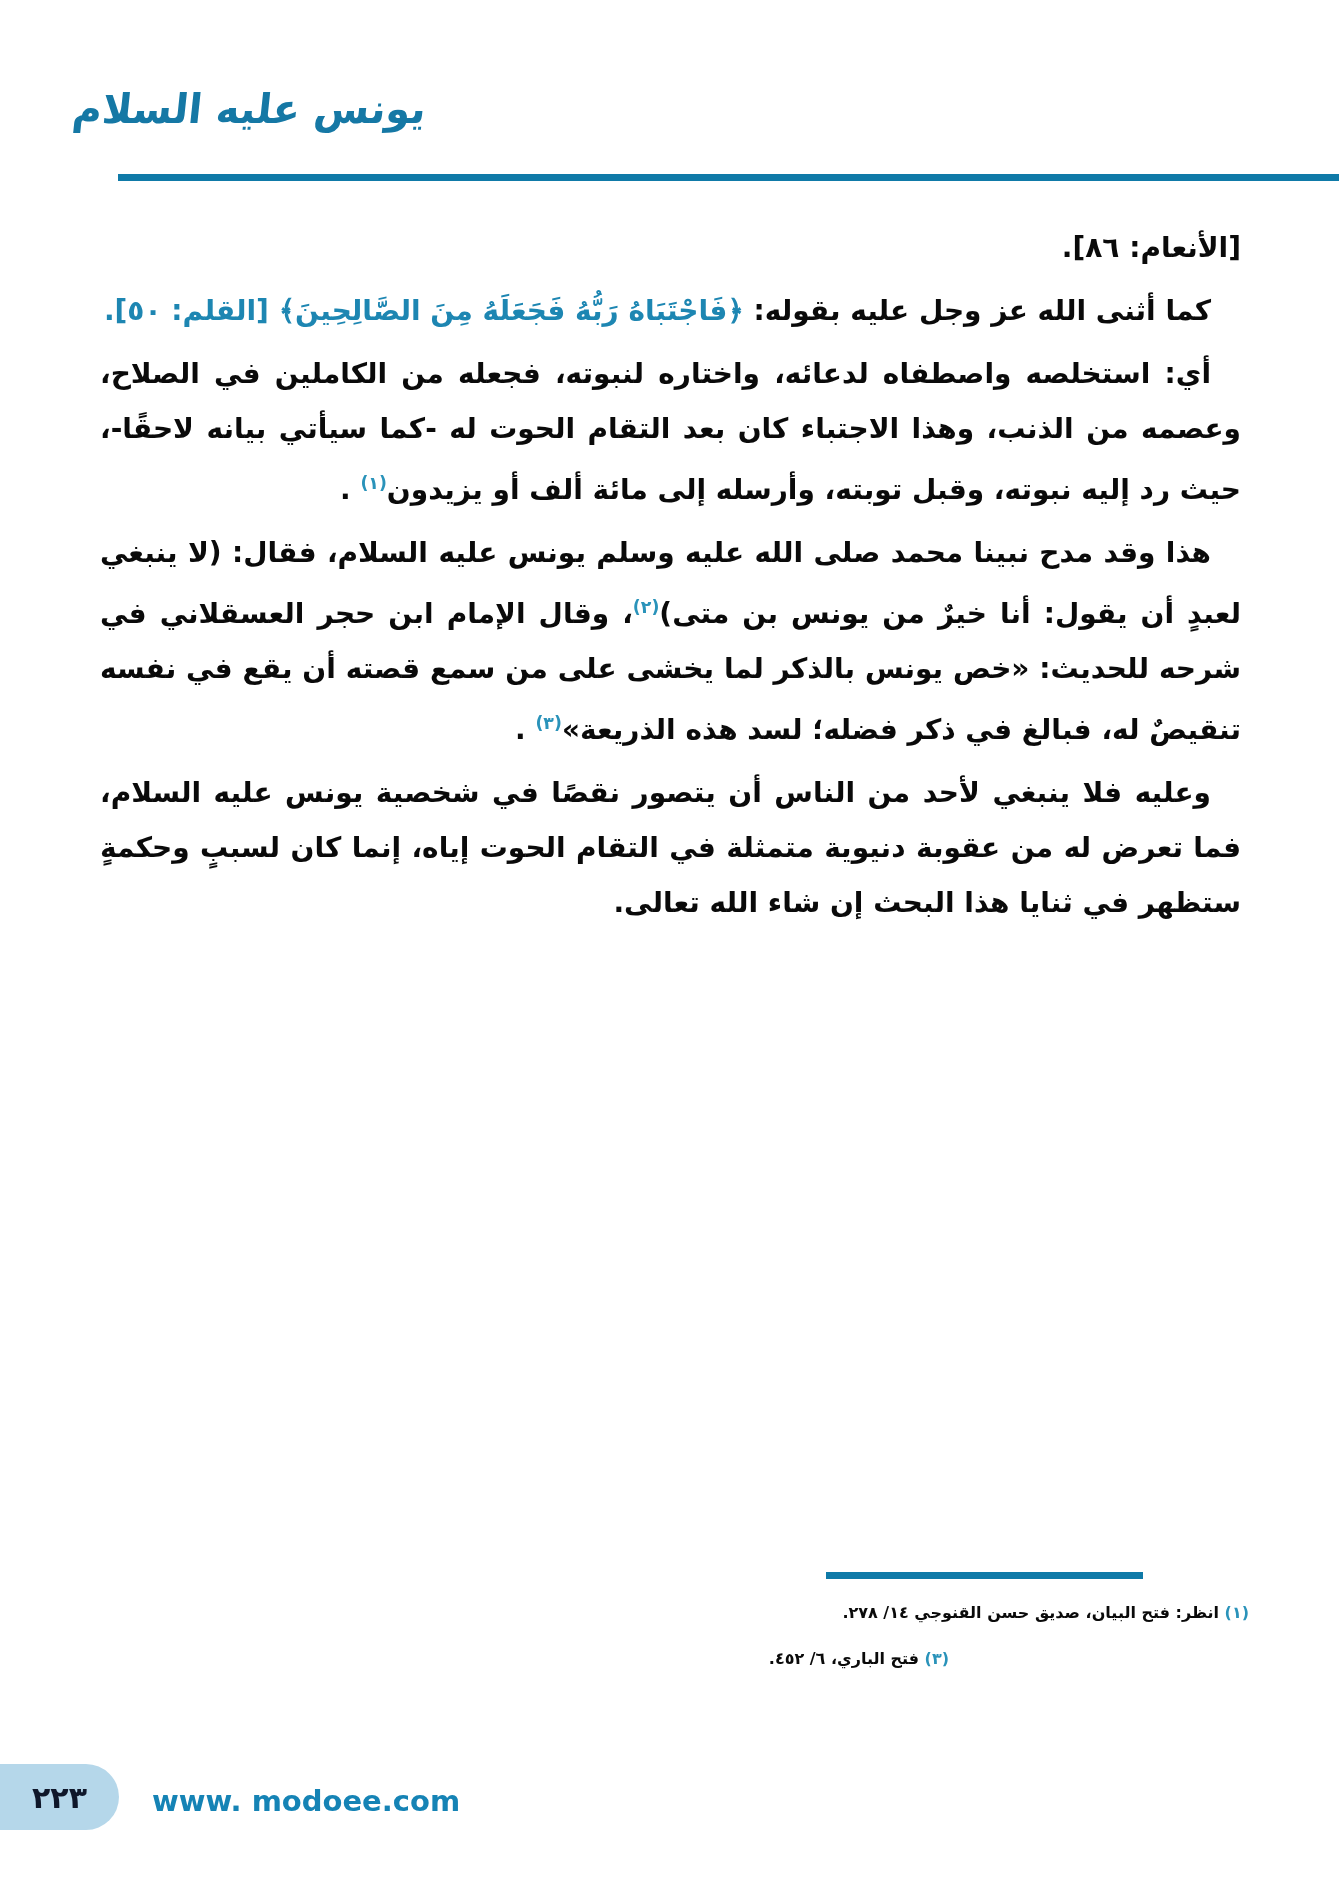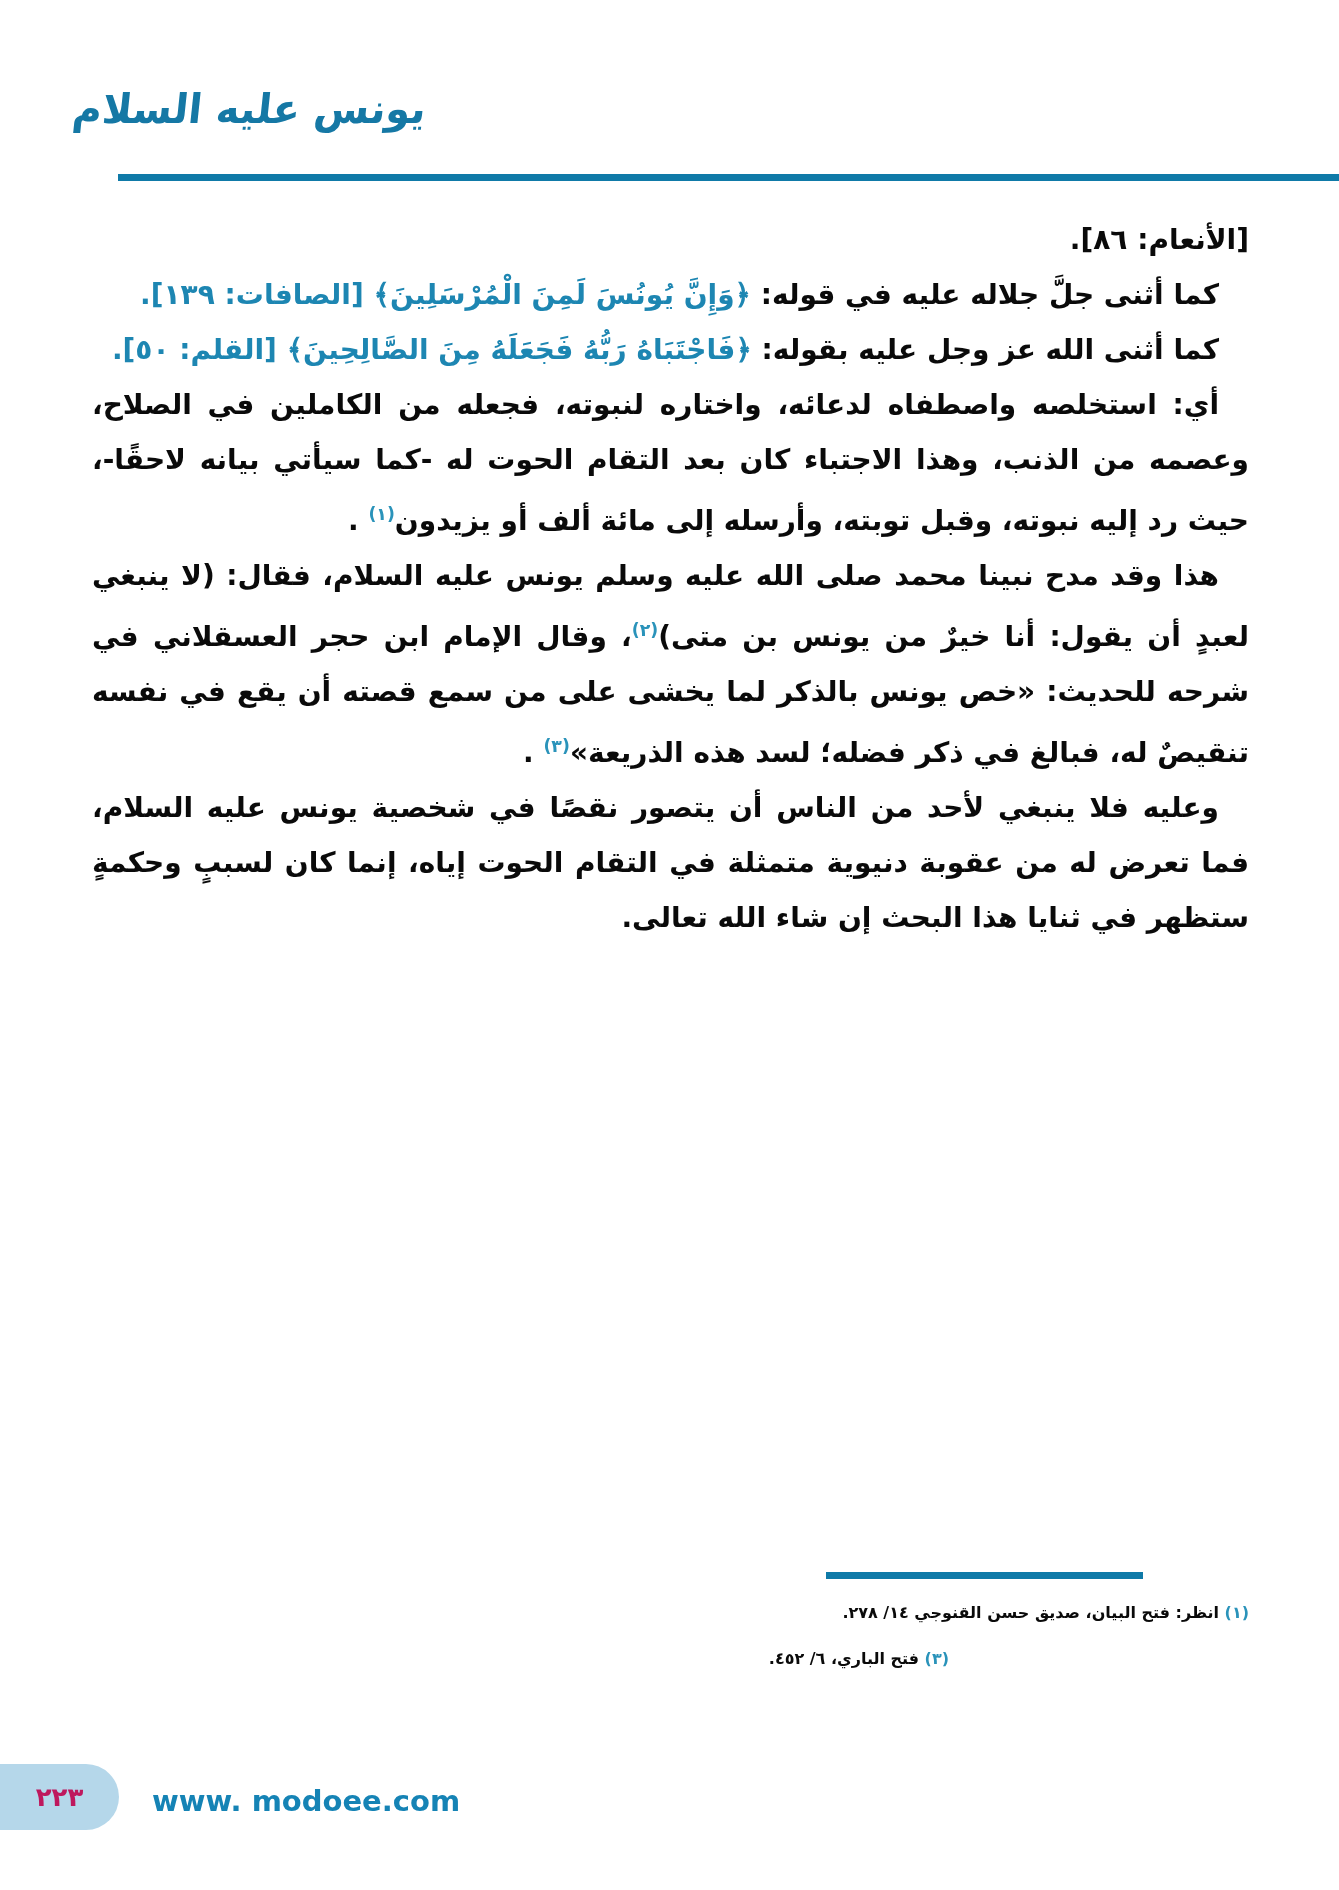--- a/index.html
+++ b/index.html
@@ -33,21 +33,21 @@
   
   .body-text {
     position: absolute;
     top: 212px; right: 90px; left: 92px;
     font-size: 28px;
     font-weight: bold;
     line-height: 55px;
     color: #0a0a0a;
     text-align: justify;
   }
-  .para { margin: 0; text-indent: 30px; }
+  .para { margin: 8px; text-indent: 30px; }
   .para.noindent { text-indent: 0; }
   .seg-text  { color: #0a0a0a; }
   .seg-quran { color: #1d86b2; }
   .seg-cite  { color: #1d86b2; }
   .seg-ref   {
     color: #2a93ba;
     font-size: 0.62em;
     vertical-align: 10px;
     font-weight: bold;
   }
@@ -73,23 +73,23 @@
   .fn-line.short { padding-right: 300px; }
   .fn-num { color: #2a93ba; }
 
   
   .page-badge {
     position: absolute;
     left: 0; top: 1764px;
     width: 119px; height: 66px;
     background: #b5d7ea;
     border-radius: 0 33px 33px 0;
-    color: #be185d;
+    color: #0f172a;
     display: flex; align-items: center; justify-content: center;
-    font-size: 26px;
+    font-size: 30px;
     font-weight: bold;
     letter-spacing: 4px;
   }
   .website {
     position: absolute;
     left: 152px; top: 1784px;
     color: #1583b5;
     font-size: 29px;
     font-weight: bold;
     direction: ltr;
@@ -98,21 +98,20 @@
 </head>
 <body>
 
 <header>
   <div class="calligraphy">يونس عليه السلام</div>
   <div class="header-rule"></div>
 </header>
 
 <main class="body-text">
     <p class="para noindent"><span class="seg-text">[الأنعام: ٨٦].</span></p>
-    <p class="para"><span class="seg-text">كما أثنى جلَّ جلاله عليه في قوله: </span><span class="seg-quran">﴿وَإِنَّ يُونُسَ لَمِنَ الْمُرْسَلِينَ﴾</span><span class="seg-cite"> [الصافات: ١٣٩].</span></p>
     <p class="para"><span class="seg-text">كما أثنى الله عز وجل عليه بقوله: </span><span class="seg-quran">﴿فَاجْتَبَاهُ رَبُّهُ فَجَعَلَهُ مِنَ الصَّالِحِينَ﴾</span><span class="seg-cite"> [القلم: ٥٠].</span></p>
     <p class="para"><span class="seg-text">أي: استخلصه واصطفاه لدعائه، واختاره لنبوته، فجعله من الكاملين في الصلاح، وعصمه من الذنب، وهذا الاجتباء كان بعد التقام الحوت له -كما سيأتي بيانه لاحقًا-، حيث رد إليه نبوته، وقبل توبته، وأرسله إلى مائة ألف أو يزيدون</span><span class="seg-ref">(١)</span><span class="seg-text"> .</span></p>
     <p class="para"><span class="seg-text">هذا وقد مدح نبينا محمد صلى الله عليه وسلم يونس عليه السلام، فقال: (لا ينبغي لعبدٍ أن يقول: أنا خيرٌ من يونس بن متى)</span><span class="seg-ref">(٢)</span><span class="seg-text">، وقال الإمام ابن حجر العسقلاني في شرحه للحديث: «خص يونس بالذكر لما يخشى على من سمع قصته أن يقع في نفسه تنقيصٌ له، فبالغ في ذكر فضله؛ لسد هذه الذريعة»</span><span class="seg-ref">(٣)</span><span class="seg-text"> .</span></p>
     <p class="para"><span class="seg-text">وعليه فلا ينبغي لأحد من الناس أن يتصور نقصًا في شخصية يونس عليه السلام، فما تعرض له من عقوبة دنيوية متمثلة في التقام الحوت إياه، إنما كان لسببٍ وحكمةٍ ستظهر في ثنايا هذا البحث إن شاء الله تعالى.</span></p>
   </main>
 
 <div class="fn-sep"></div>
 
 <section class="footnotes">
     <div class="fn-line"><span class="fn-num">(١)</span> <span class="fn-text">انظر: فتح البيان، صديق حسن القنوجي ١٤/ ٢٧٨.</span></div>

